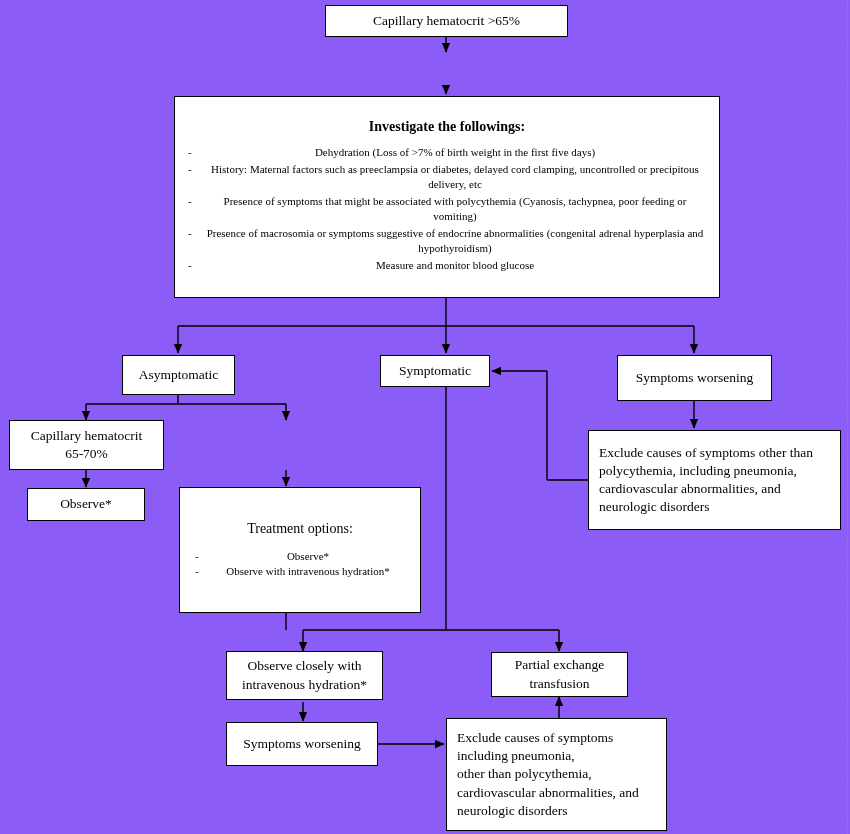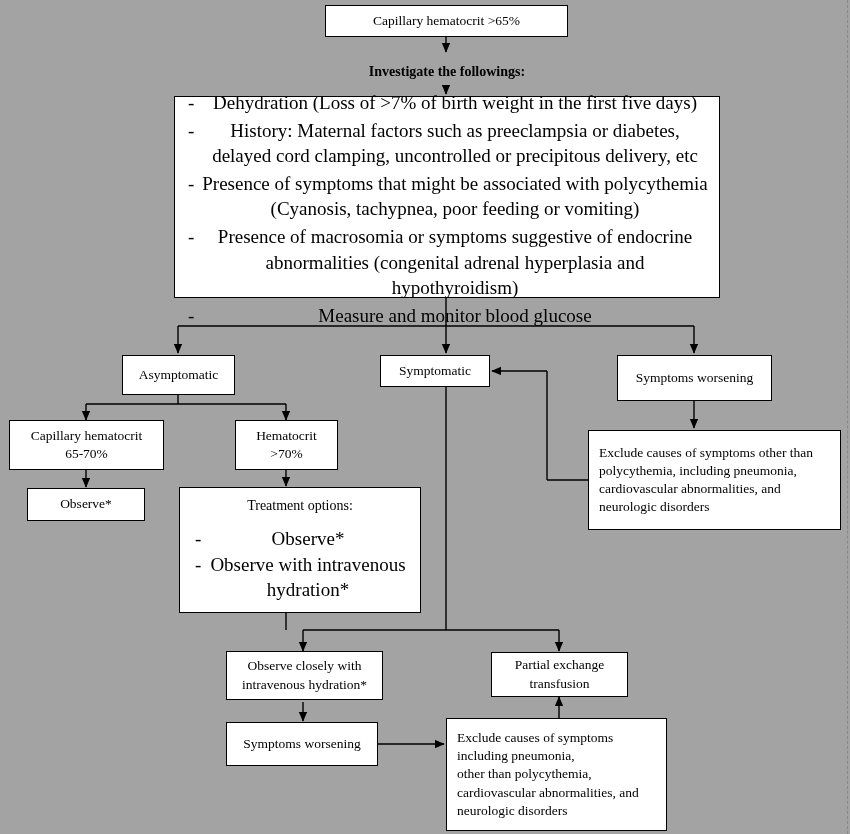--- a/index.html
+++ b/index.html
@@ -9,21 +9,21 @@
   }
   body {
     font-family: "Liberation Serif", serif;
     color: #000000;
   }
   #canvas {
     position: relative;
     width: 850px;
     height: 834px;
     overflow: hidden;
-    background: #a3a3a3;
+    background: #8b5cf6;
   }
   .node {
     position: absolute;
     box-sizing: border-box;
     border: 1.6px solid #000000;
     background: #ffffff;
     display: flex;
     flex-direction: column;
     justify-content: center;
     align-items: center;
@@ -46,21 +46,21 @@
   .node ul {
     margin: 0;
     padding: 0;
     list-style: none;
     width: 100%;
   }
   .node ul li {
     position: relative;
     padding-left: 16px;
     margin-bottom: 3px;
-    font-size: 19px;
+    font-size: 11px;
     line-height: 1.32;
   }
   .node ul li:before {
     content: "-";
     position: absolute;
     left: 3px;
     top: 0;
   }
   .node ul.tight li {
     margin-bottom: 1px;
@@ -178,24 +178,20 @@
 
   <div class="node" style="left:617px; top:355px; width:155px; height:46px;">
     <span class="plainline">Symptoms worsening</span>
   </div>
 
   <div class="node" style="left:9px; top:420px; width:155px; height:50px;">
     <span class="plainline">Capillary hematocrit</span>
     <span class="plainline">65-70%</span>
   </div>
 
-  <div class="node" style="left:235px; top:420px; width:103px; height:50px;">
-    <span class="plainline">Hematocrit</span>
-    <span class="plainline">&gt;70%</span>
-  </div>
 
   <div class="node" style="left:27px; top:488px; width:118px; height:33px;">
     <span class="plainline">Observe*</span>
   </div>
 
   <div class="node" style="left:179px; top:487px; width:242px; height:126px; padding:12px 0;">
     <div class="big-box-inner">
       <div class="title" style="font-weight:normal; margin-bottom:10px;">Treatment options:</div>
       <ul class="tight" style="width:90%;">
         <li>Observe*</li>

